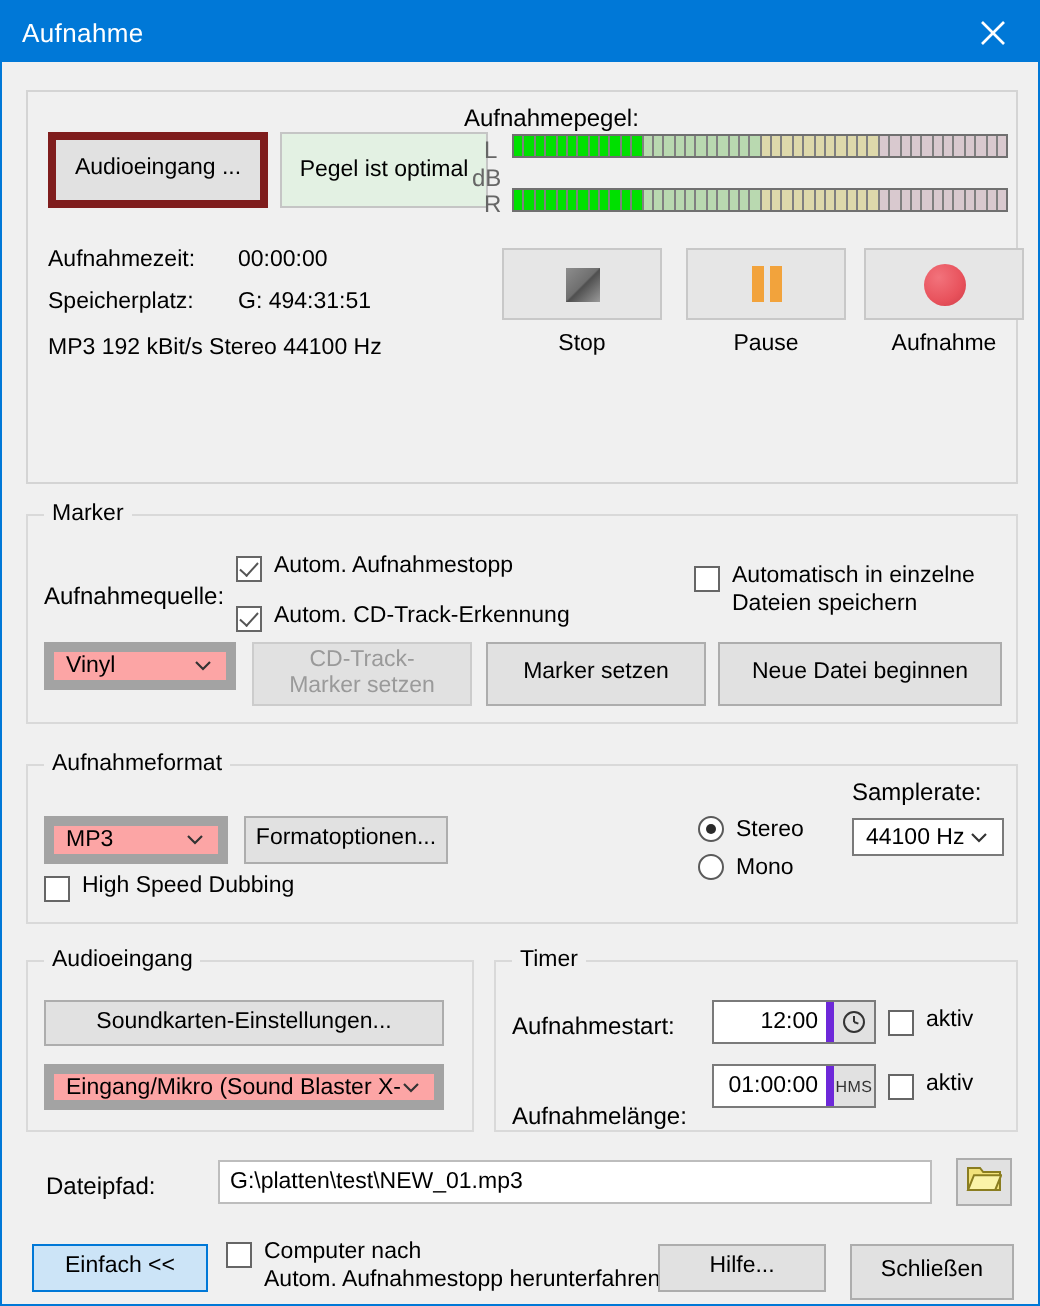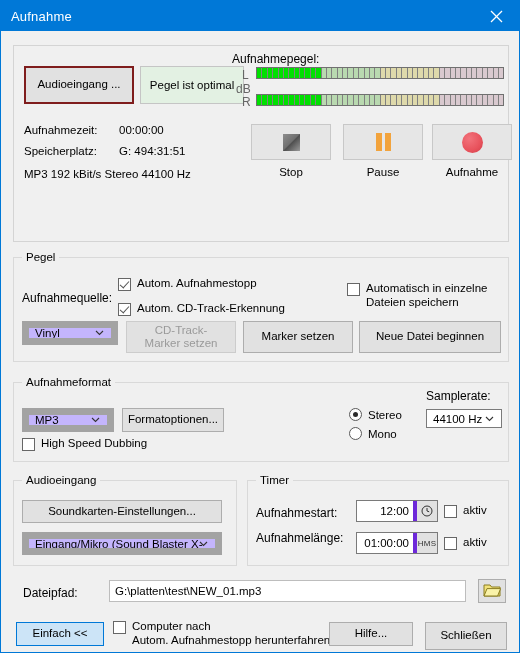--- a/index.html
+++ b/index.html
@@ -69,34 +69,34 @@
     display: flex;
     align-items: center;
     justify-content: center;
     text-align: center;
     font-size: 11.5px;
     color: #000;
     cursor: default;
     line-height: 1.15;
   }
   .btn.focus {
-    border: 2px solid #7f1d1d;
+    border: 4px solid #7f1d1d;
   }
   .btn.disabled {
     color: #9a9a9a;
     background: #e1e1e1;
     border: 1px solid #cccccc;
   }
   .btn.accent {
     background: #cce4f7;
     border: 1px solid #0078d7;
   }
   .combo {
-    background: #c4b5fd;
-    border: 7px solid #a3a3a3;
+    background: #fca5a5;
+    border: 5px solid #a3a3a3;
     box-sizing: border-box;
     display: flex;
     align-items: center;
     padding-left: 6px;
     position: relative;
     font-size: 11.5px;
     overflow: hidden;
     white-space: nowrap;
   }
   .combo.white { background: #ffffff; border: 1px solid #7a7a7a; }
@@ -367,21 +367,21 @@
     </div>
     <div class="transport-btn" style="left:418px; top:78px; width:80px; height:36px;">
       <span style="display:block;width:21px;height:21px;border-radius:50%;background:radial-gradient(circle at 35% 32%, #f2737c 0%, #e8525c 60%, #cf3d48 100%);"></span>
     </div>
     <div class="transport-label" style="left:237px; top:120px; width:80px;">Stop</div>
     <div class="transport-label" style="left:329px; top:120px; width:80px;">Pause</div>
     <div class="transport-label" style="left:418px; top:120px; width:80px;">Aufnahme</div>
   </div>
 
   <div class="group" style="left:12px; top:256px; width:496px; height:105px;">
-    <div class="legend">Pegel</div>
+    <div class="legend">Marker</div>
 
     <div class="lbl" style="left:8px; top:33px;">Aufnahmequelle:</div>
 
     <div class="cbrow" style="left:104px; top:19px;">
       <span class="cbox checked"></span>
       <span class="cbtext">Autom. Aufnahmestopp</span>
     </div>
     <div class="cbrow" style="left:104px; top:44px;">
       <span class="cbox checked"></span>
       <span class="cbtext">Autom. CD-Track-Erkennung</span>
@@ -487,21 +487,21 @@
           <line x1="6" y1="6" x2="6" y2="3" stroke="#333" stroke-width="1"></line>
           <line x1="6" y1="6" x2="8.2" y2="6.8" stroke="#333" stroke-width="1"></line>
         </svg>
       </span>
     </div>
     <div class="cbrow" style="left:196px; top:23px;">
       <span class="cbox"></span>
       <span class="cbtext">aktiv</span>
     </div>
 
-    <div class="lbl" style="left:8px; top:50px;">Aufnahmelänge:</div>
+    <div class="lbl" style="left:8px; top:70px;">Aufnahmelänge:</div>
     <div class="time-field" style="left:108px; top:51px; width:82px; height:22px;">
       <span class="time-val">01:00:00</span>
       <span class="spin-btn" style="font-size:8px; letter-spacing:.2px;">HMS</span>
     </div>
     <div class="cbrow" style="left:196px; top:55px;">
       <span class="cbox"></span>
       <span class="cbtext">aktiv</span>
     </div>
   </div>
 

